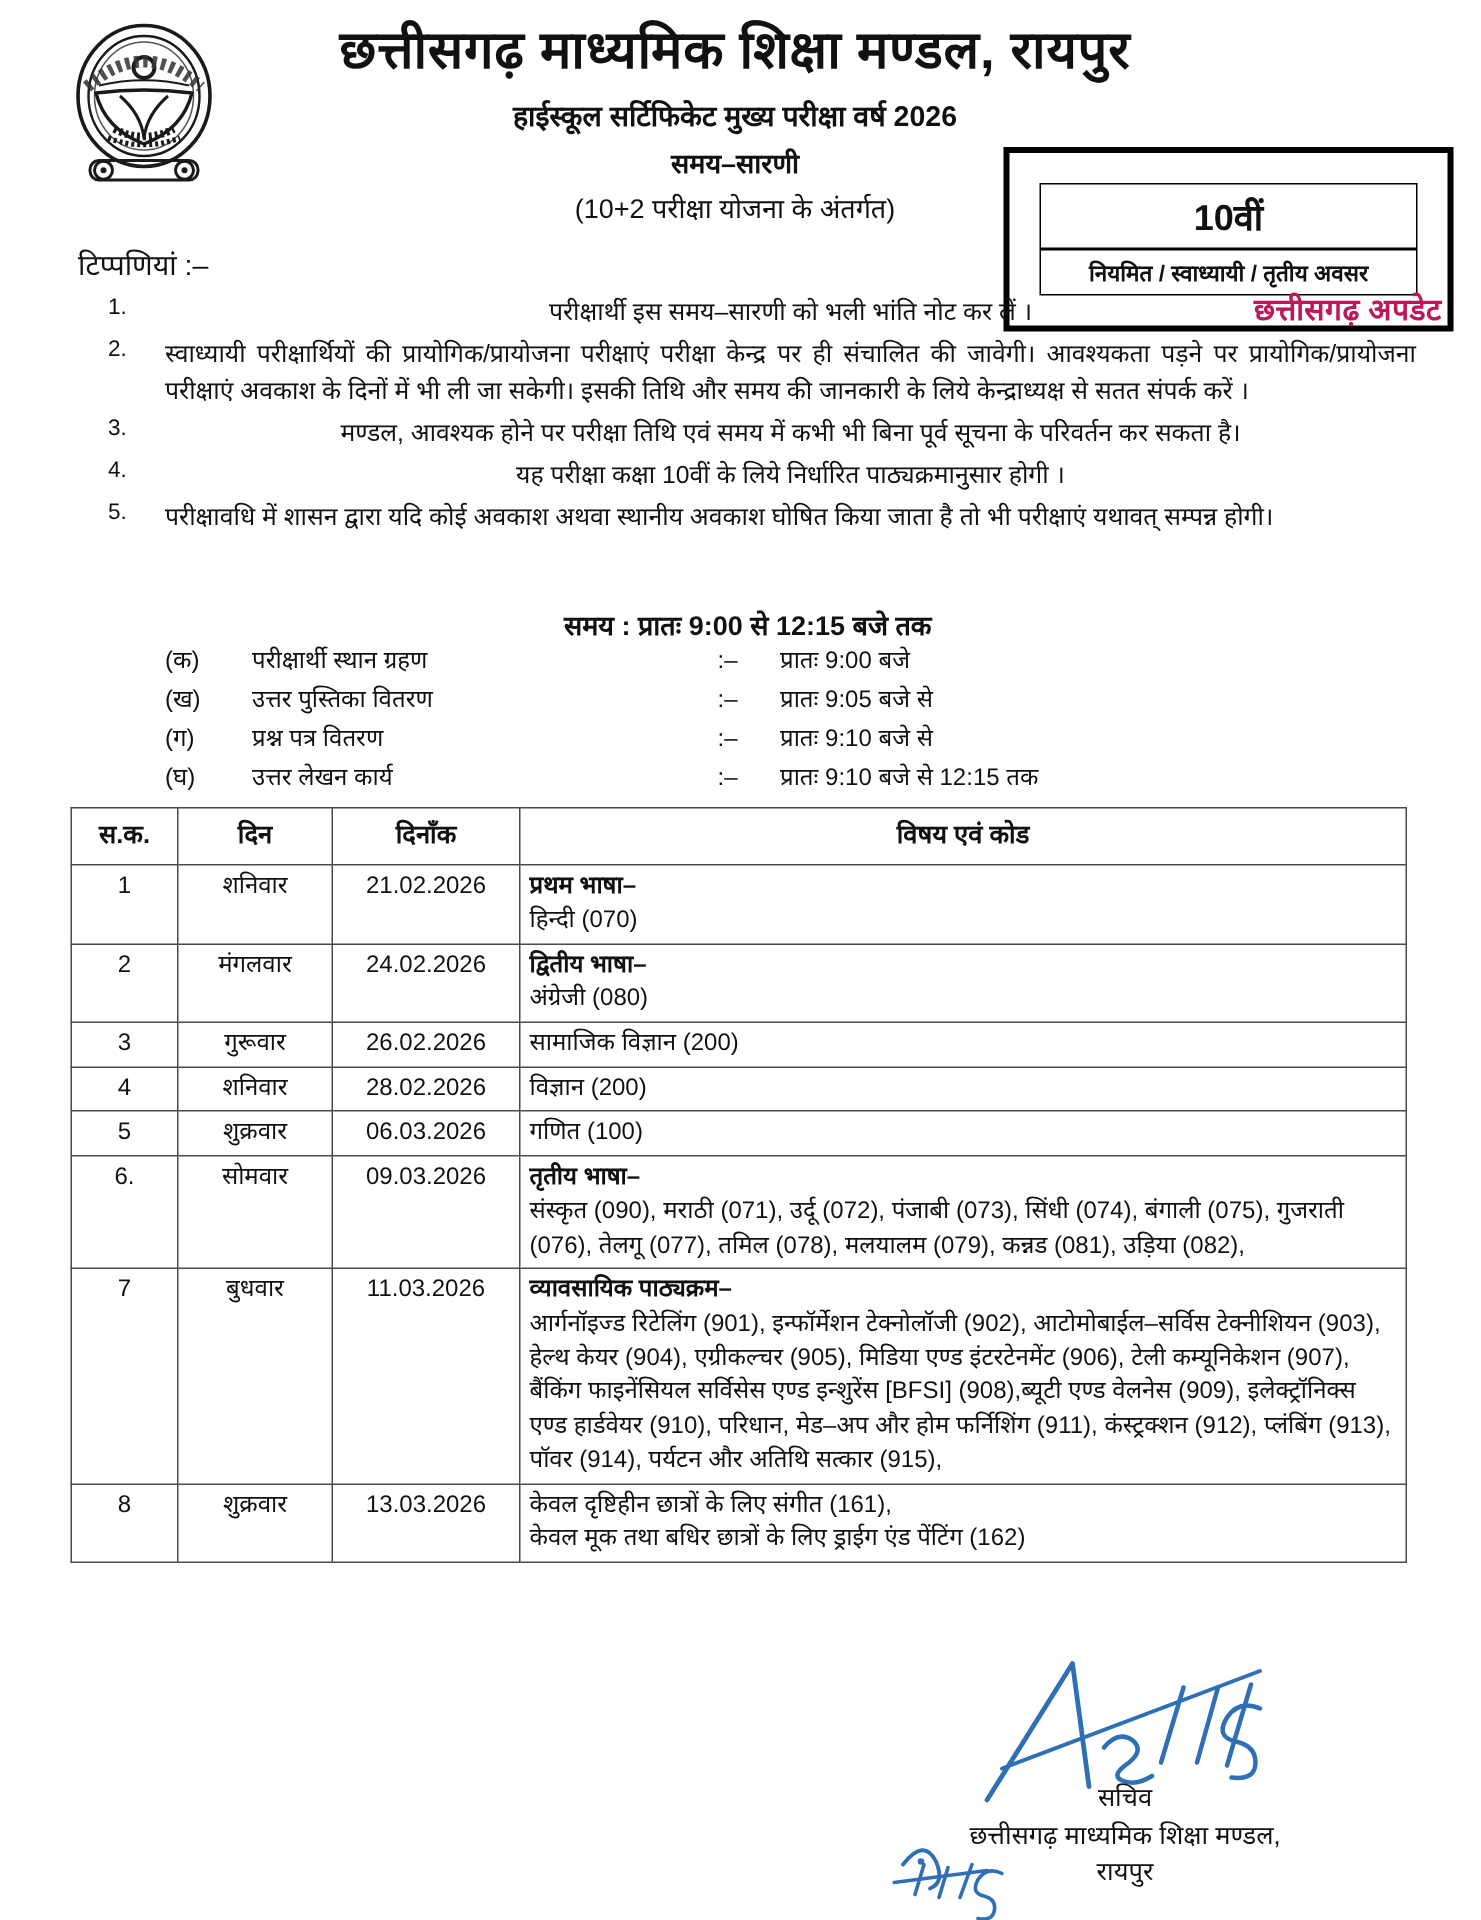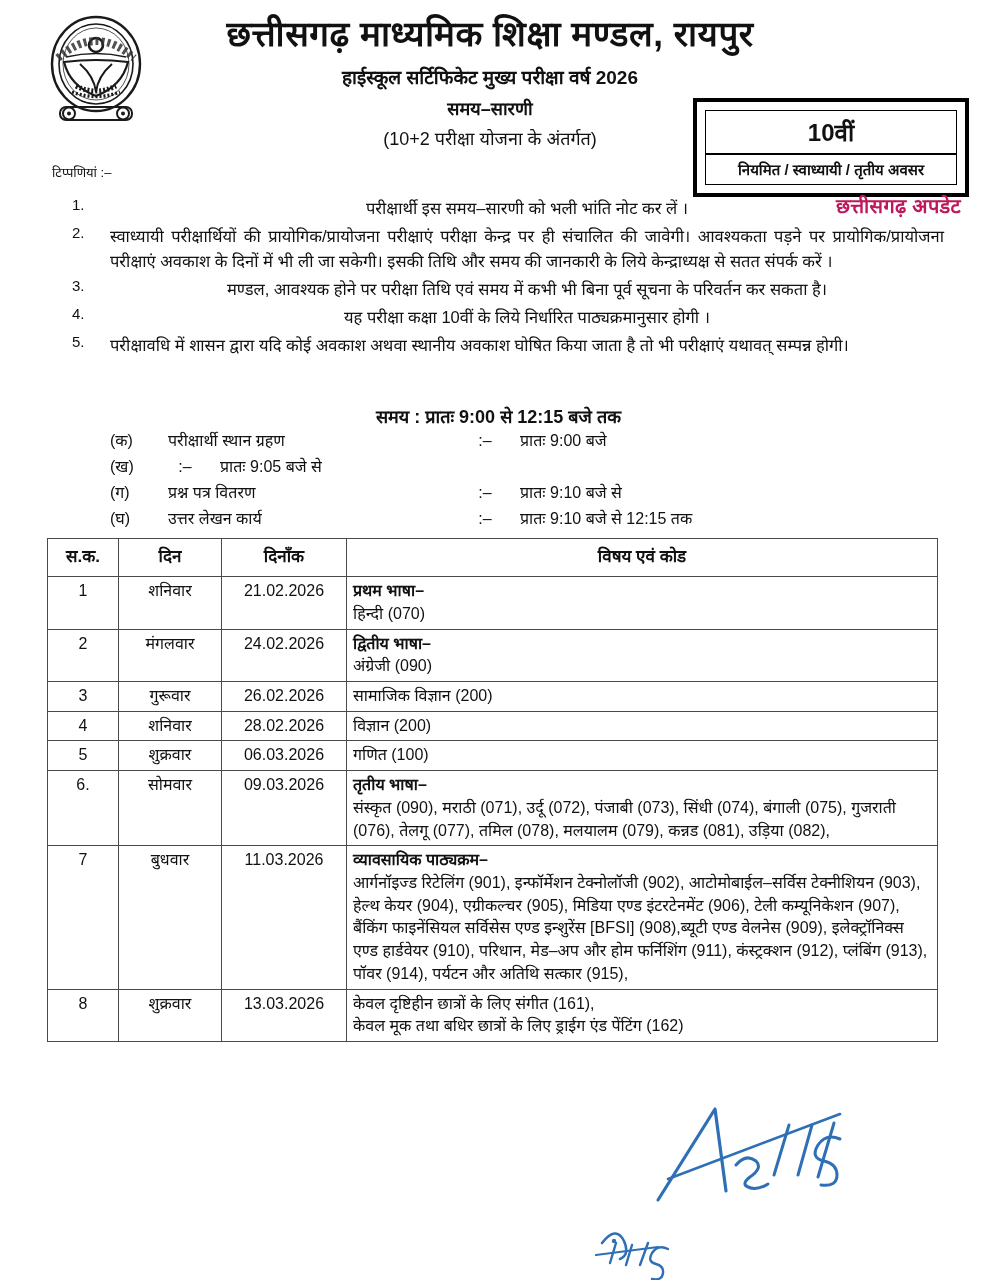--- a/index.html
+++ b/index.html
@@ -24,37 +24,37 @@
   .org-title{
     font-size:35px;font-weight:700;letter-spacing:.5px;line-height:1.15;
     white-space:nowrap;
   }
   .exam-line{font-size:19px;font-weight:700;margin-top:10px;}
   .samay-line{font-size:18px;font-weight:700;margin-top:6px;}
   .plan-line{font-size:18px;font-weight:400;margin-top:6px;}
 
   .classbox{
     position:absolute;right:18px;top:98px;width:252px;
-    border:4px solid #000;padding:8px;background:#fff;
+    border:4px solid #000;padding:20px;background:#fff;
   }
   .classbox-inner{border:1px solid #000;}
   .class-num{
     text-align:center;font-size:24px;font-weight:700;padding:4px 0 5px;
     border-bottom:2px solid #000;
   }
   .class-kind{text-align:center;font-size:15px;font-weight:700;padding:4px 0 5px;}
 
   
   .watermark{
     position:absolute;right:26px;top:192px;
     font-size:20px;font-weight:700;color:#be185d;letter-spacing:.3px;
   }
 
   
-  .notes-head{position:absolute;left:52px;top:163px;font-size:13px;font-weight:400;}
+  .notes-head{position:absolute;left:52px;top:163px;font-size:19px;font-weight:400;}
   .notes{position:absolute;left:40px;top:196px;width:910px;}
   .note-row{display:flex;align-items:flex-start;margin-bottom:3px;}
   .note-num{width:70px;flex:0 0 70px;font-size:15px;padding-left:32px;box-sizing:border-box;}
   .note-txt{
     flex:1;font-size:16.5px;line-height:1.52;text-align:justify;
     padding-right:6px;
   }
   .note-txt.nj{text-align:center;}
 
   
@@ -175,20 +175,21 @@
 
   <div class="timing">
     <div class="tm-row">
       <div class="tm-key">(क)</div>
       <div class="tm-label">परीक्षार्थी स्थान ग्रहण</div>
       <div class="tm-dash">:–</div>
       <div class="tm-val">प्रातः 9:00 बजे</div>
     </div>
     <div class="tm-row">
       <div class="tm-key">(ख)</div>
+      <div class="tm-label">उत्तर पुस्तिका वितरण</div>
       <div class="tm-dash">:–</div>
       <div class="tm-val">प्रातः 9:05 बजे से</div>
     </div>
     <div class="tm-row">
       <div class="tm-key">(ग)</div>
       <div class="tm-label">प्रश्न पत्र वितरण</div>
       <div class="tm-dash">:–</div>
       <div class="tm-val">प्रातः 9:10 बजे से</div>
     </div>
     <div class="tm-row">
@@ -217,21 +218,21 @@
           <div class="sub-head">प्रथम भाषा–</div>
           <div class="sub-body">हिन्दी (070)</div>
         </td>
       </tr>
       <tr>
         <td class="c-sn">2</td>
         <td class="c-day">मंगलवार</td>
         <td class="c-date">24.02.2026</td>
         <td class="c-sub">
           <div class="sub-head">द्वितीय भाषा–</div>
-          <div class="sub-body">अंग्रेजी (090)</div>
+          <div class="sub-body">अंग्रेजी (080)</div>
         </td>
       </tr>
       <tr>
         <td class="c-sn">3</td>
         <td class="c-day">गुरूवार</td>
         <td class="c-date">26.02.2026</td>
         <td class="c-sub">
           <div class="sub-body">सामाजिक विज्ञान (200)</div>
         </td>
       </tr>
@@ -293,15 +294,20 @@
         <path d="M300 44 q-14 -6 -22 6 q-8 13 6 16 q13 3 13 14 q0 12 -16 10" stroke-width="3"></path>
         <path d="M62 148 q14 -18 22 -2 q6 14 -4 18" stroke-width="2.6"></path>
         <path d="M56 160 L118 152" stroke-width="2.2"></path>
         <path d="M70 168 L76 148" stroke-width="2.4"></path>
         <path d="M86 170 L92 150" stroke-width="2.4"></path>
         <path d="M100 170 L108 148" stroke-width="2.4"></path>
         <path d="M128 154 q-10 -5 -16 4 q-5 9 4 11 q8 2 7 9 q-1 8 -11 6" stroke-width="2.4"></path>
         <circle cx="74" cy="146" r="2.2" fill="#2f6fb5" stroke="none"></circle>
       </g>
     </svg>
+    <div class="sign-text">
+      <span class="l1">सचिव</span>
+      <span class="l2">छत्तीसगढ़ माध्यमिक शिक्षा मण्डल,</span>
+      <span class="l3">रायपुर</span>
+    </div>
   </div>
 
 </div>
 
 </body></html>

